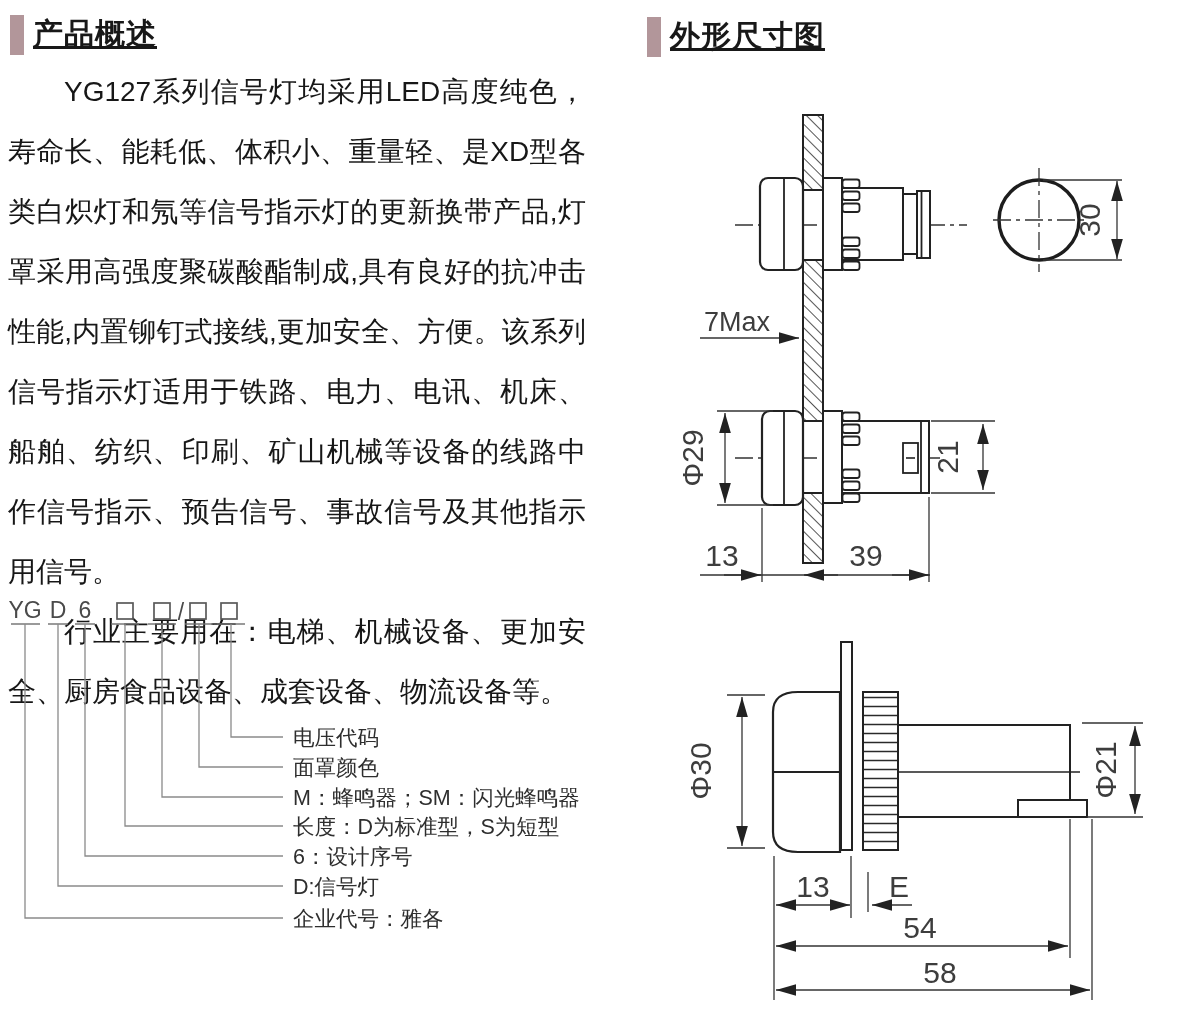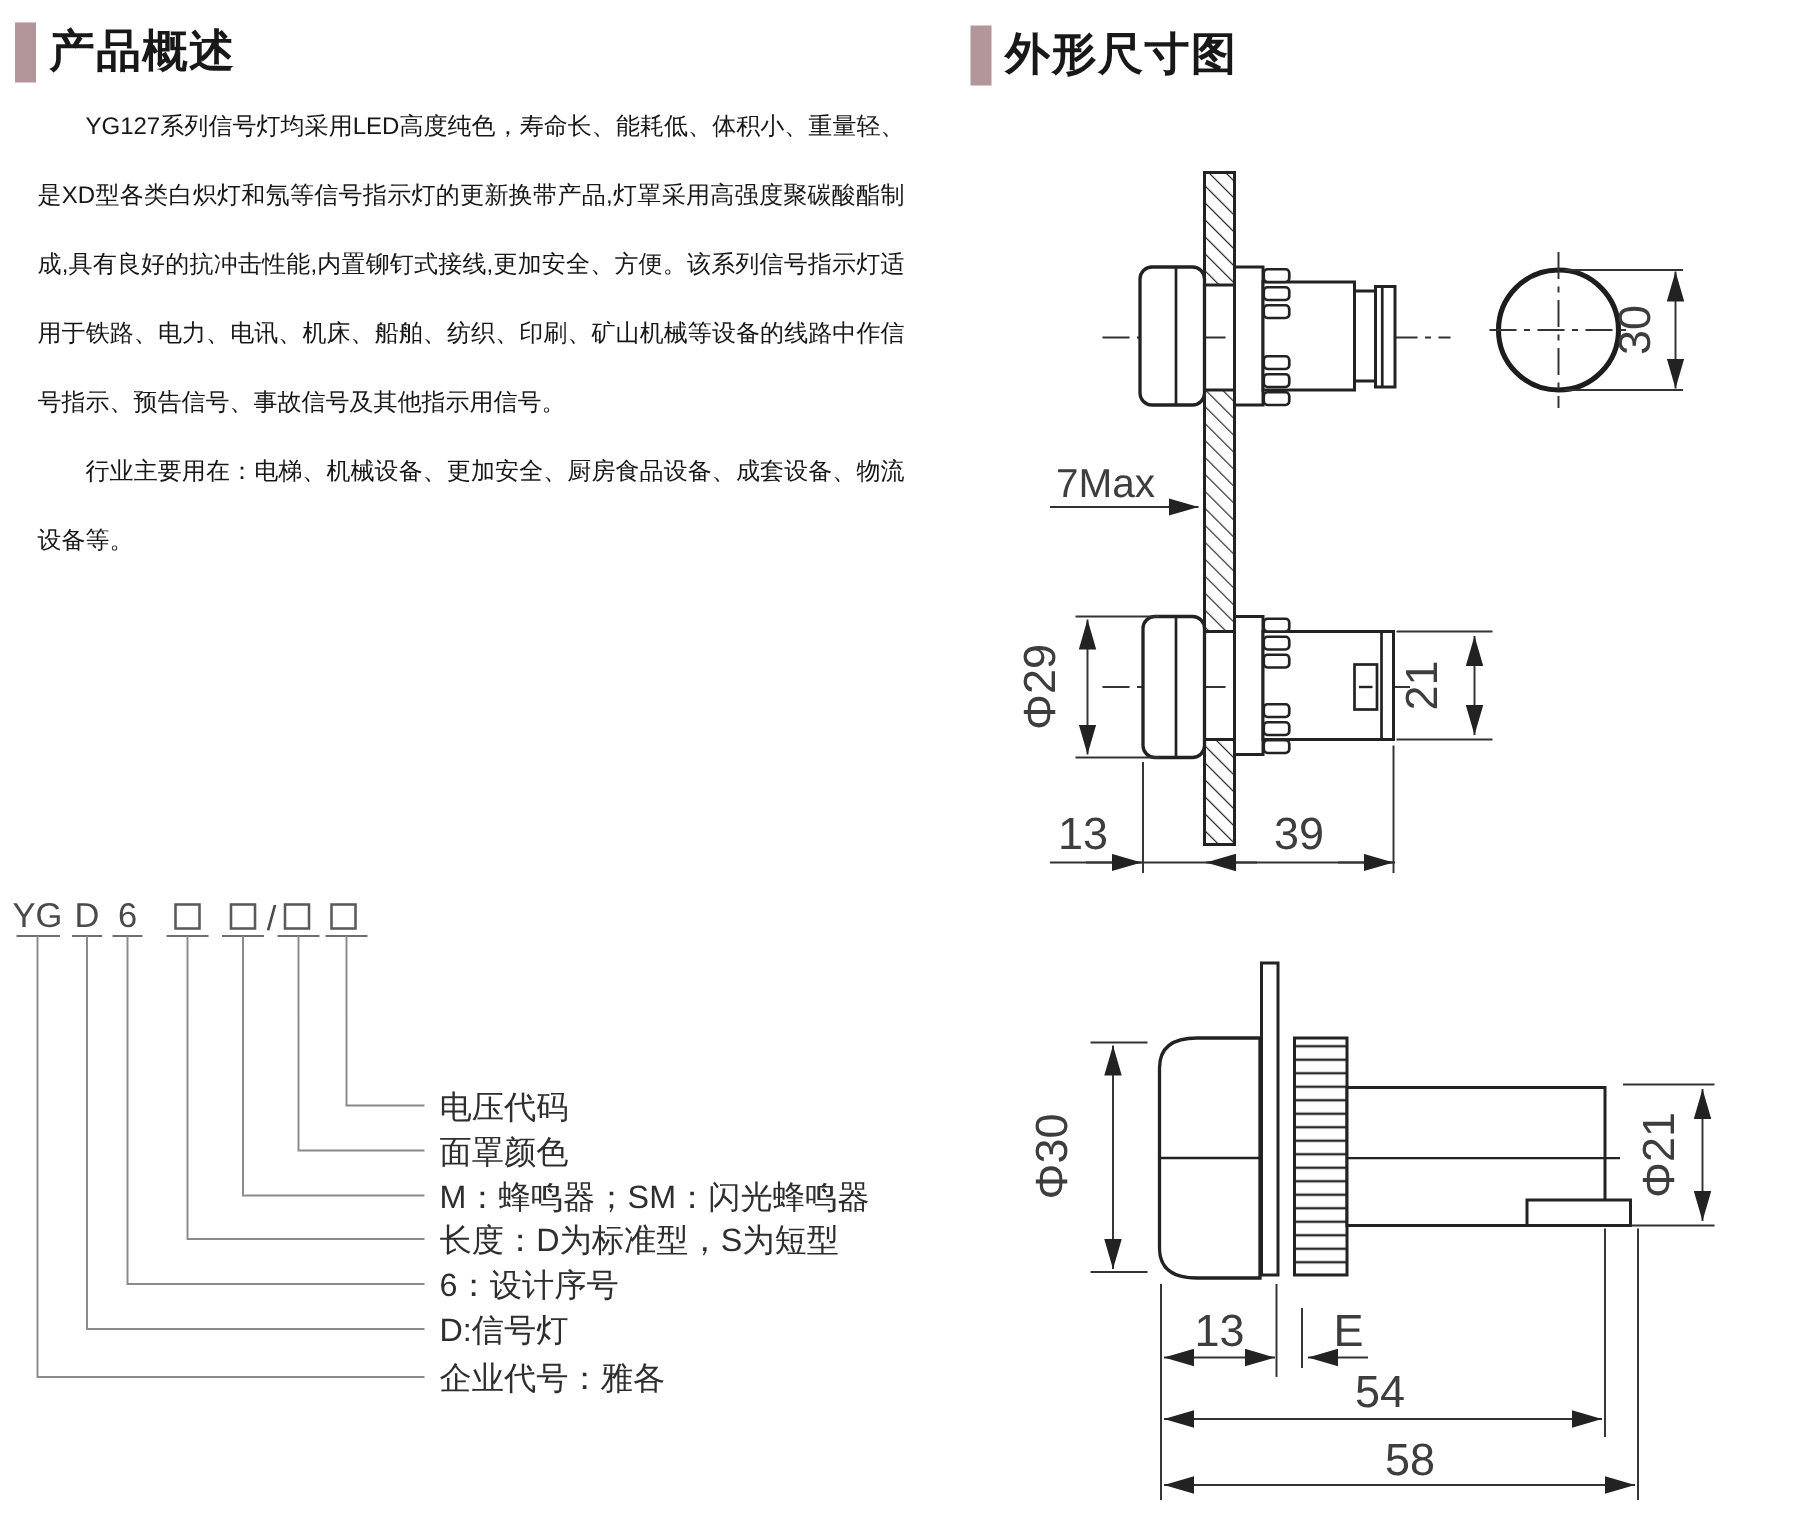--- a/index.html
+++ b/index.html
@@ -1,22 +1,22 @@
 <!DOCTYPE html>
 <html><head>
 <meta charset="utf-8">
 <style>
   html,body{margin:0;padding:0;background:#ffffff;}
   .page{position:relative;width:1200px;height:1021px;background:#fff;overflow:hidden;
         font-family:"Liberation Sans","DejaVu Sans",sans-serif;}
   .sec{position:absolute;display:flex;align-items:center;}
   .sec .bar{width:14px;height:40px;background:#b2969a;margin-right:9px;flex:0 0 auto;}
-  .sec .t{font-size:30px;font-weight:bold;color:#181818;letter-spacing:1px;white-space:nowrap;}
-  .copy{position:absolute;left:8px;top:62px;width:578px;font-size:16px;line-height:46px;
-        color:#171717;text-align:justify;margin-left:17px;}
+  .sec .t{font-size:30px;font-weight:bold;color:#181818;letter-spacing:1px;white-space:nowrap;text-decoration:underline;}
+  .copy{position:absolute;left:8px;top:62px;width:578px;font-size:28px;line-height:60px;
+        color:#171717;text-align:justify;}
   .copy p{margin:0;text-indent:2em;}
   svg{position:absolute;}
   svg text{font-family:"Liberation Sans","DejaVu Sans",sans-serif;fill:#3d3d3d;}
   .code-letter{font-size:23px;fill:#4a4a4a;}
   .mlabel{font-size:21.5px;fill:#2e2e2e;}
   .dimnum{font-size:30px;}
   .dimsmall{font-size:27px;}
 </style>
 </head>
 <body>

